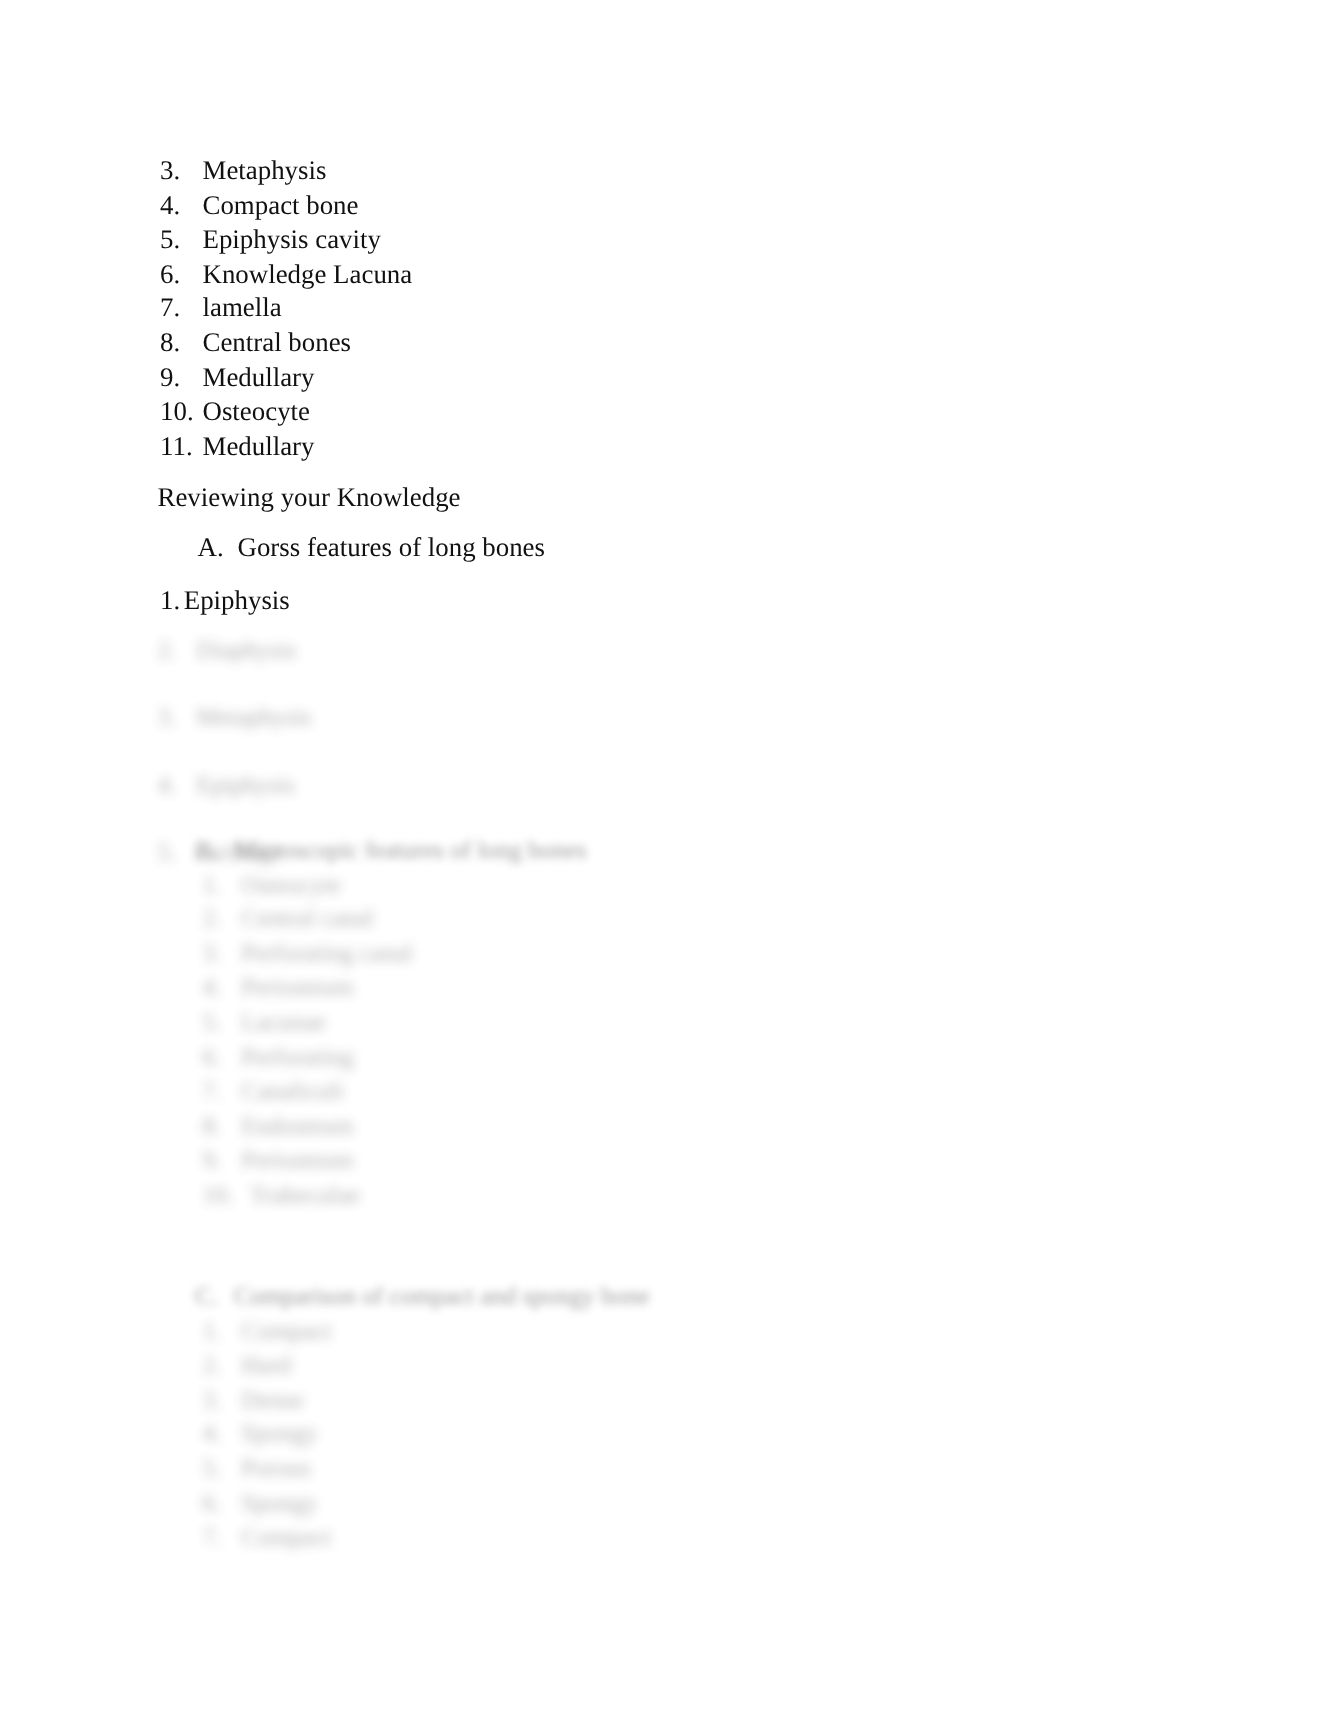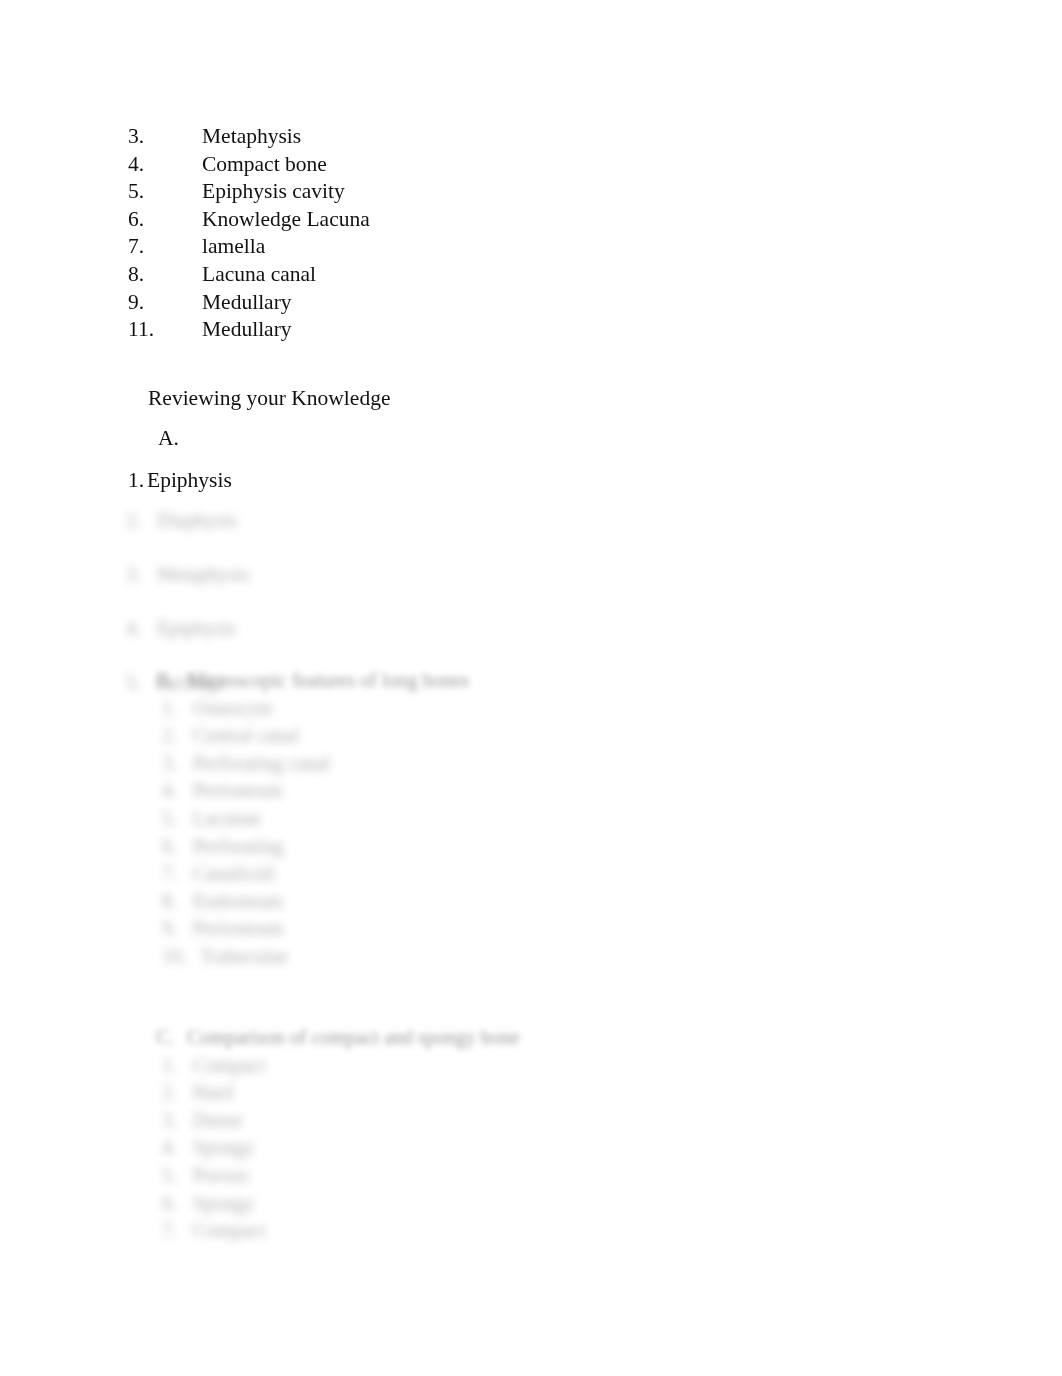--- a/index.html
+++ b/index.html
@@ -40,31 +40,30 @@
     white-space: nowrap;
   }
   .doc-list .num {
     display: inline-block;
     width: 34px;
     flex: 0 0 34px;
     text-align: left;
   }
   .doc-list .txt {
     display: inline-block;
-    margin-left: 40px;
   }
 
   .heading-line {
     position: absolute;
     font-size: 21.5px;
     line-height: 27.6px;
     color: #111111;
     white-space: nowrap;
   }
-  .heading-reviewing { left: 126px; top: 385px; margin-left: 22px; }
+  .heading-reviewing { left: 126px; top: 385px; }
   .heading-a {
     left: 158px;
     top: 425px;
     display: flex;
     align-items: baseline;
   }
   .heading-a .marker {
     display: inline-block;
     width: 32px;
     flex: 0 0 32px;
@@ -150,36 +149,41 @@
     <div class="li">
       <span class="num">6.</span>
       <span class="txt">Knowledge Lacuna</span>
     </div>
     <div class="li">
       <span class="num">7.</span>
       <span class="txt">lamella</span>
     </div>
     <div class="li">
       <span class="num">8.</span>
-      <span class="txt">Lacuna canal</span>
+      <span class="txt">Central bones</span>
     </div>
     <div class="li">
       <span class="num">9.</span>
       <span class="txt">Medullary</span>
     </div>
     <div class="li">
+      <span class="num">10.</span>
+      <span class="txt">Osteocyte</span>
+    </div>
+    <div class="li">
       <span class="num">11.</span>
       <span class="txt">Medullary</span>
     </div>
   </div>
 
   <div class="heading-line heading-reviewing">Reviewing your Knowledge</div>
 
   <div class="heading-line heading-a">
     <span class="marker">A.</span>
+    <span>Gorss features of long bones</span>
   </div>
 
   <div class="heading-line heading-epiphysis">
     <span class="marker">1.</span>
     <span>Epiphysis</span>
   </div>
 
   <div class="blur-group group-epiphysis">
     <div class="blur-line">
       <span class="num">2.</span>

